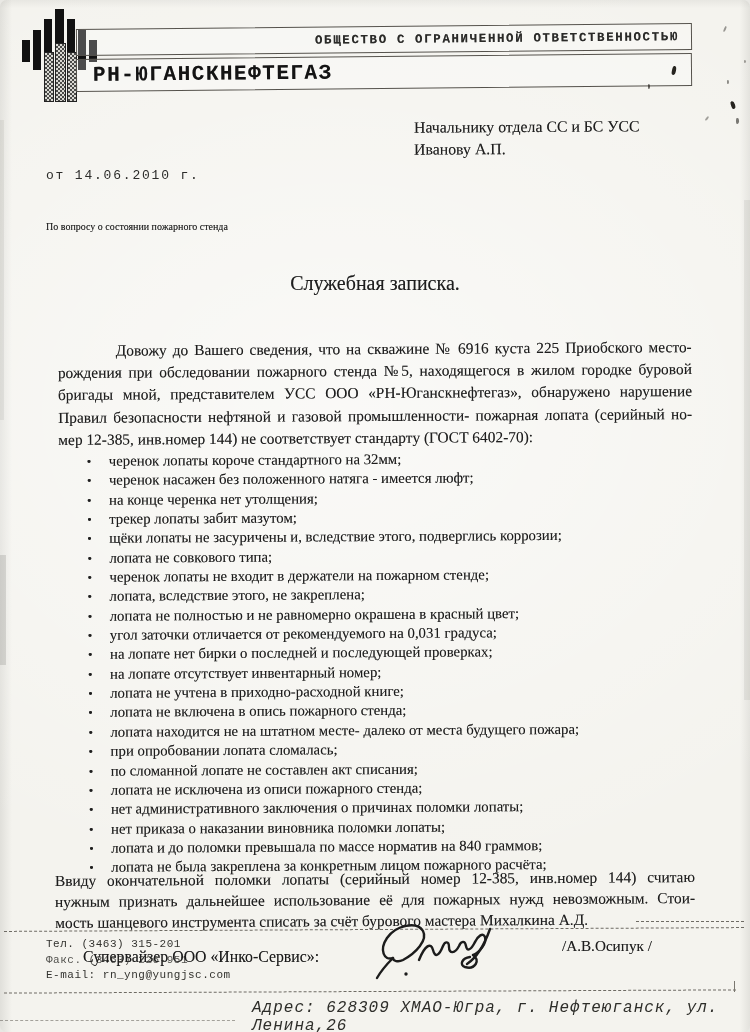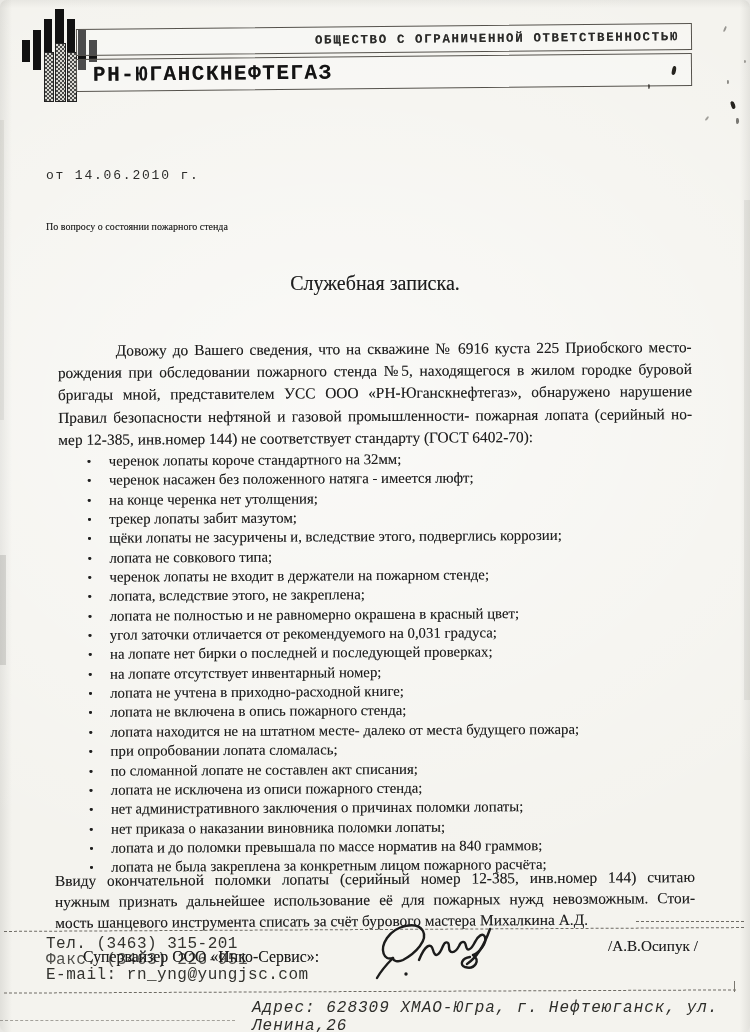--- a/index.html
+++ b/index.html
@@ -39,24 +39,24 @@
   .indent{padding-left:58px;}
   #issues{left:86px;top:450px;width:606px;margin:0;padding:0;list-style:none;}
   #issues li{position:relative;padding-left:24px;line-height:19.35px;font-size:14.8px;color:#1d1d1d;}
   #issues li::before{content:"•";position:absolute;left:2px;top:0;font-size:13px;}
   #conclusion{left:55px;top:868px;width:640px;font-size:15.4px;}
   .cline{line-height:21.2px;text-align:justify;}
   
   .dash{border-top:1px dashed #6e6b64;}
   #rule-after-sign{left:636px;top:921px;width:108px;}
   #footer-rule-top{left:4px;top:929px;width:740px;transform:rotate(-0.3deg);}
-  #contact{left:46px;top:937px;font-size:16px;line-height:15.5px;letter-spacing:.5px;color:#33332f;}
+  #contact{left:46px;top:937px;font-size:11px;line-height:15.5px;letter-spacing:.5px;color:#33332f;}
   #supervisor{left:83px;top:948px;font-size:15.8px;color:#1b1b1b;}
   #sig{left:372px;top:916px;}
-  #sig-name{left:562px;top:937px;font-size:15.2px;margin-left:46px;}
+  #sig-name{left:562px;top:937px;font-size:15.2px;}
   #footer-rule-bottom{left:4px;top:991px;width:732px;transform:rotate(-0.25deg);}
   #rule-tick{left:734px;top:981px;width:1px;height:11px;background:#7a776f;}
   #address{left:252px;top:999px;font-size:16px;letter-spacing:1px;color:#2e2e2a;font-style:italic;}
   #bottom-dash{left:0;top:1020px;width:235px;opacity:.6;}
   
   .speck{position:absolute;background:#26241f;border-radius:40% 60% 55% 45%;}
   .smudge{position:absolute;background:rgba(90,88,82,.18);}
   .ink{text-shadow:0 0 .4px rgba(20,20,20,.45);}
 </style>
 </head>
@@ -78,20 +78,22 @@
   </div>
 
   <div id="orgtype-box" class="abs hbox mono">
     <span class="ink">ОБЩЕСТВО С ОГРАНИЧЕННОЙ ОТВЕТСТВЕННОСТЬЮ</span>
   </div>
   <div id="orgname-box" class="abs hbox mono">
     <span class="ink">РН-ЮГАНСКНЕФТЕГАЗ</span>
   </div>
 
   <div id="addressee" class="abs serif tilt ink">
+    <div>Начальнику отдела СС и БС УСС</div>
+    <div>Иванову А.П.</div>
   </div>
 
   <div id="dateline" class="abs mono">от 14.06.2010 г.</div>
 
   <div id="subject" class="abs serif ink">
     <div>По вопросу о состоянии пожарного стенда</div>
   </div>
 
   <div id="doc-title" class="abs serif ink">Служебная записка.</div>
 

